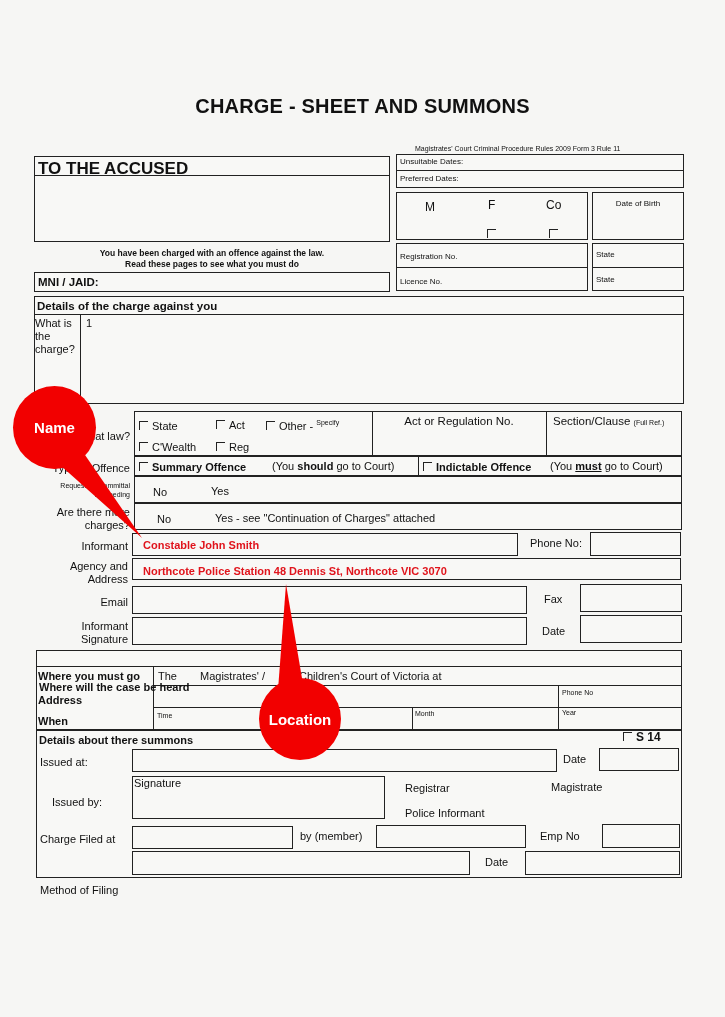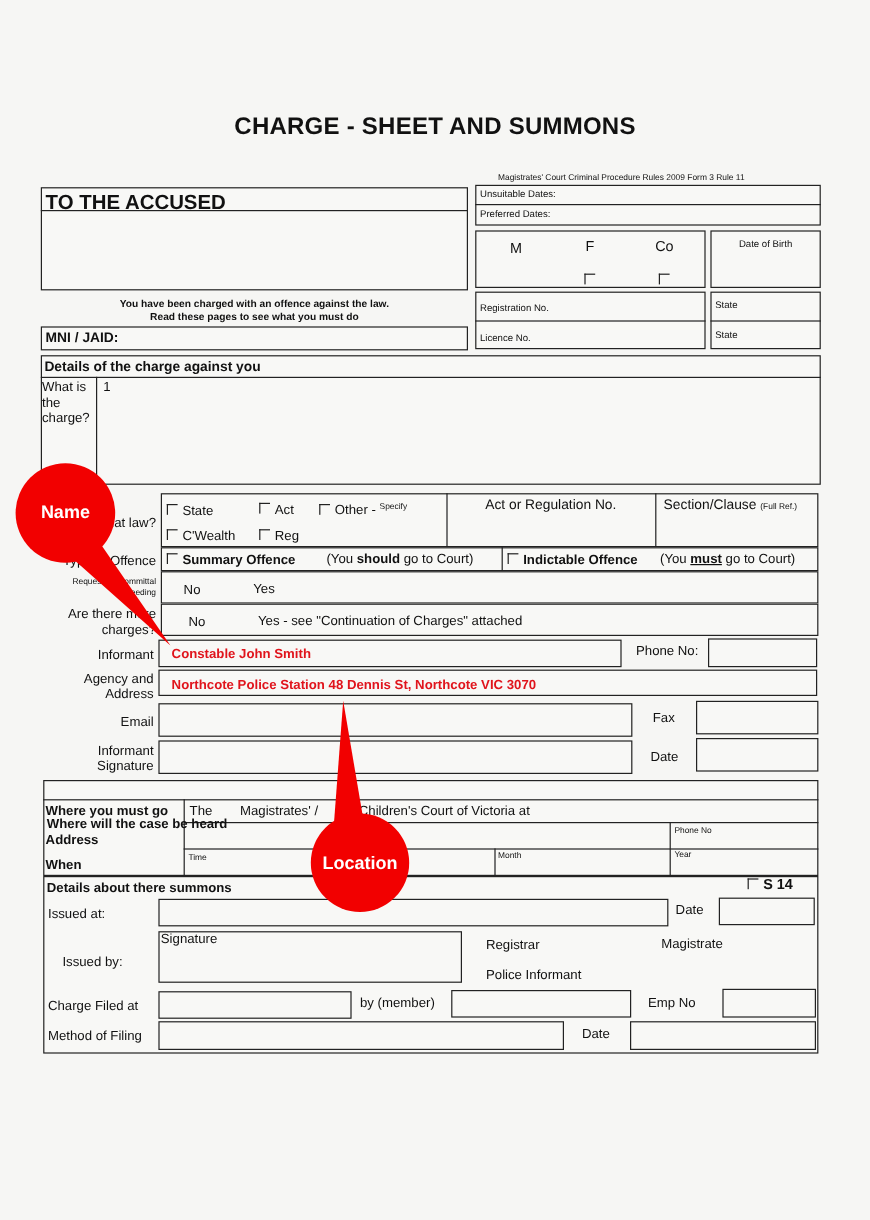--- a/index.html
+++ b/index.html
@@ -163,21 +163,21 @@
 <div class="t" style="left:551px;top:781px;">Magistrate</div>
 <div class="t" style="left:405px;top:807px;">Police Informant</div>
 
 <div class="t" style="left:40px;top:833px;">Charge Filed at</div>
 <div class="box" style="left:132px;top:826px;width:161px;height:23px;"></div>
 <div class="t" style="left:300px;top:830px;">by (member)</div>
 <div class="box" style="left:376px;top:825px;width:150px;height:23px;"></div>
 <div class="t" style="left:540px;top:830px;">Emp No</div>
 <div class="box" style="left:602px;top:824px;width:78px;height:24px;"></div>
 
-<div class="t" style="left:40px;top:858px;">Method of Filing</div>
+<div class="t" style="left:40px;top:884px;">Method of Filing</div>
 <div class="box" style="left:132px;top:851px;width:338px;height:24px;"></div>
 <div class="t" style="left:485px;top:856px;">Date</div>
 <div class="box" style="left:525px;top:851px;width:155px;height:24px;"></div>
 
 <svg class="abs" style="left:0;top:0;" width="725" height="1017">
   <polygon points="60,465 85,455 142,538" fill="#f20000"></polygon>
   <polygon points="286,584 278,690 304,690" fill="#f20000"></polygon>
 </svg>
 <div class="callout" style="left:13px;top:386px;width:83px;height:83px;">Name</div>
 <div class="callout" style="left:259px;top:678px;width:82px;height:82px;">Location</div>

